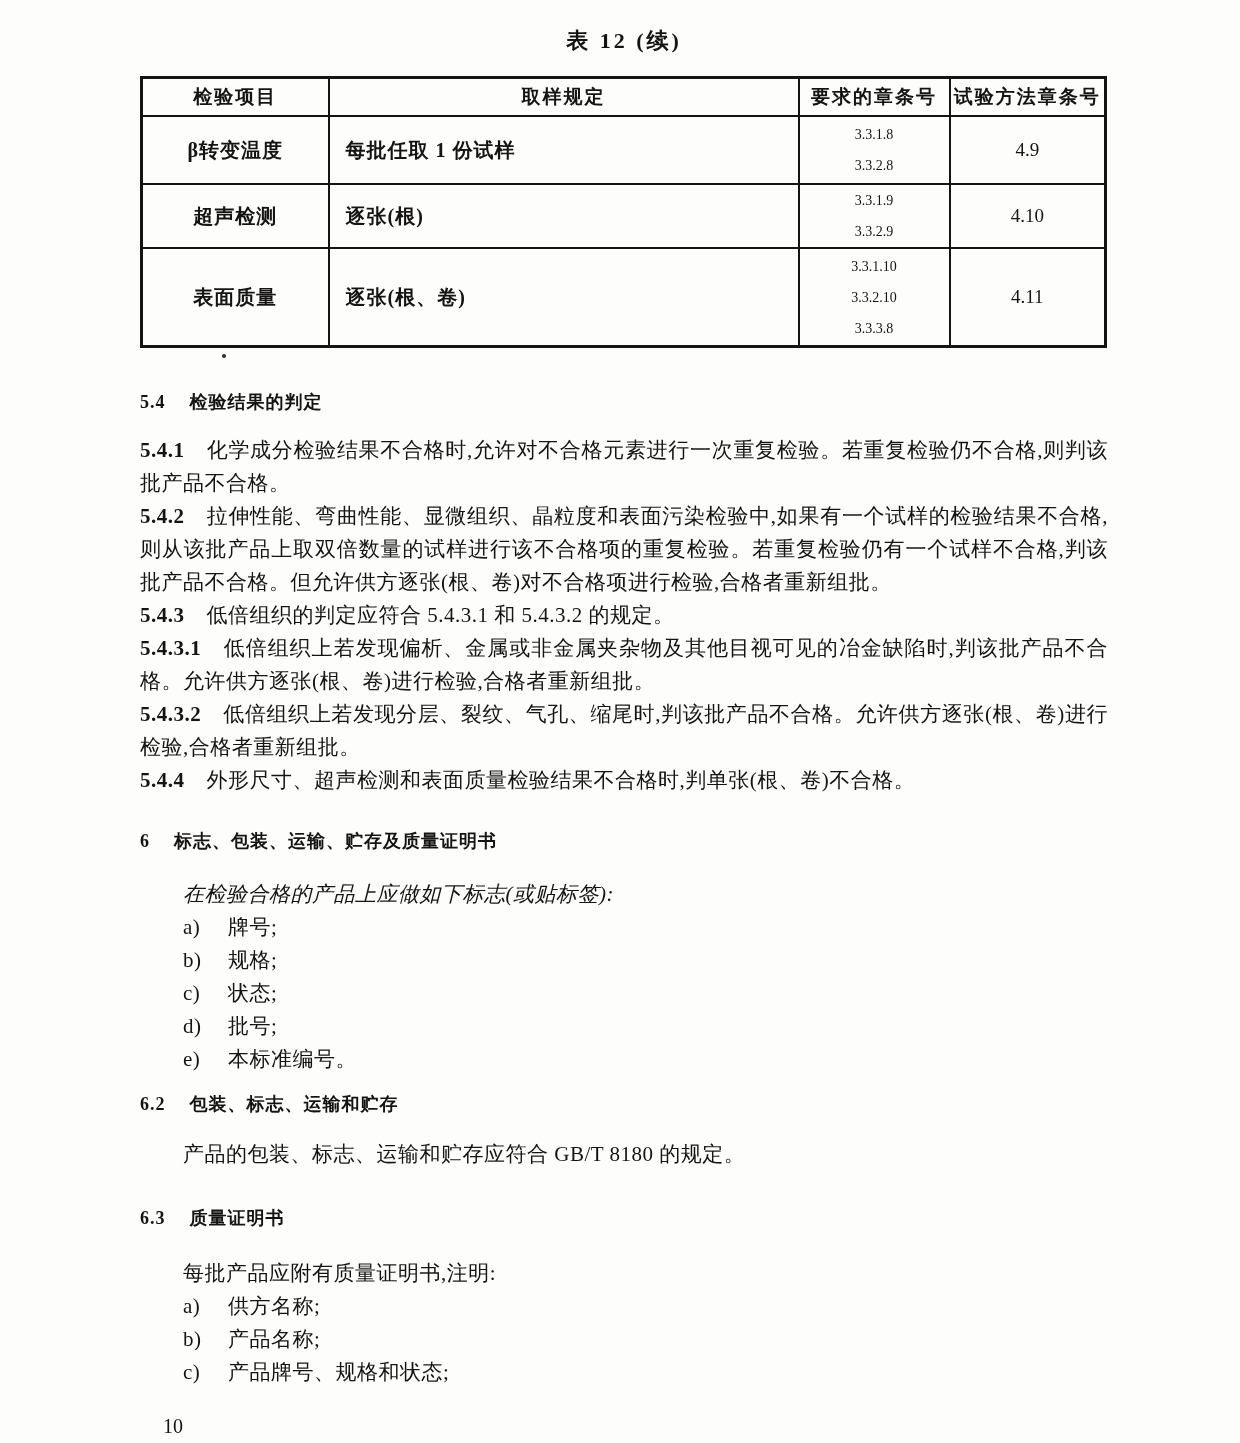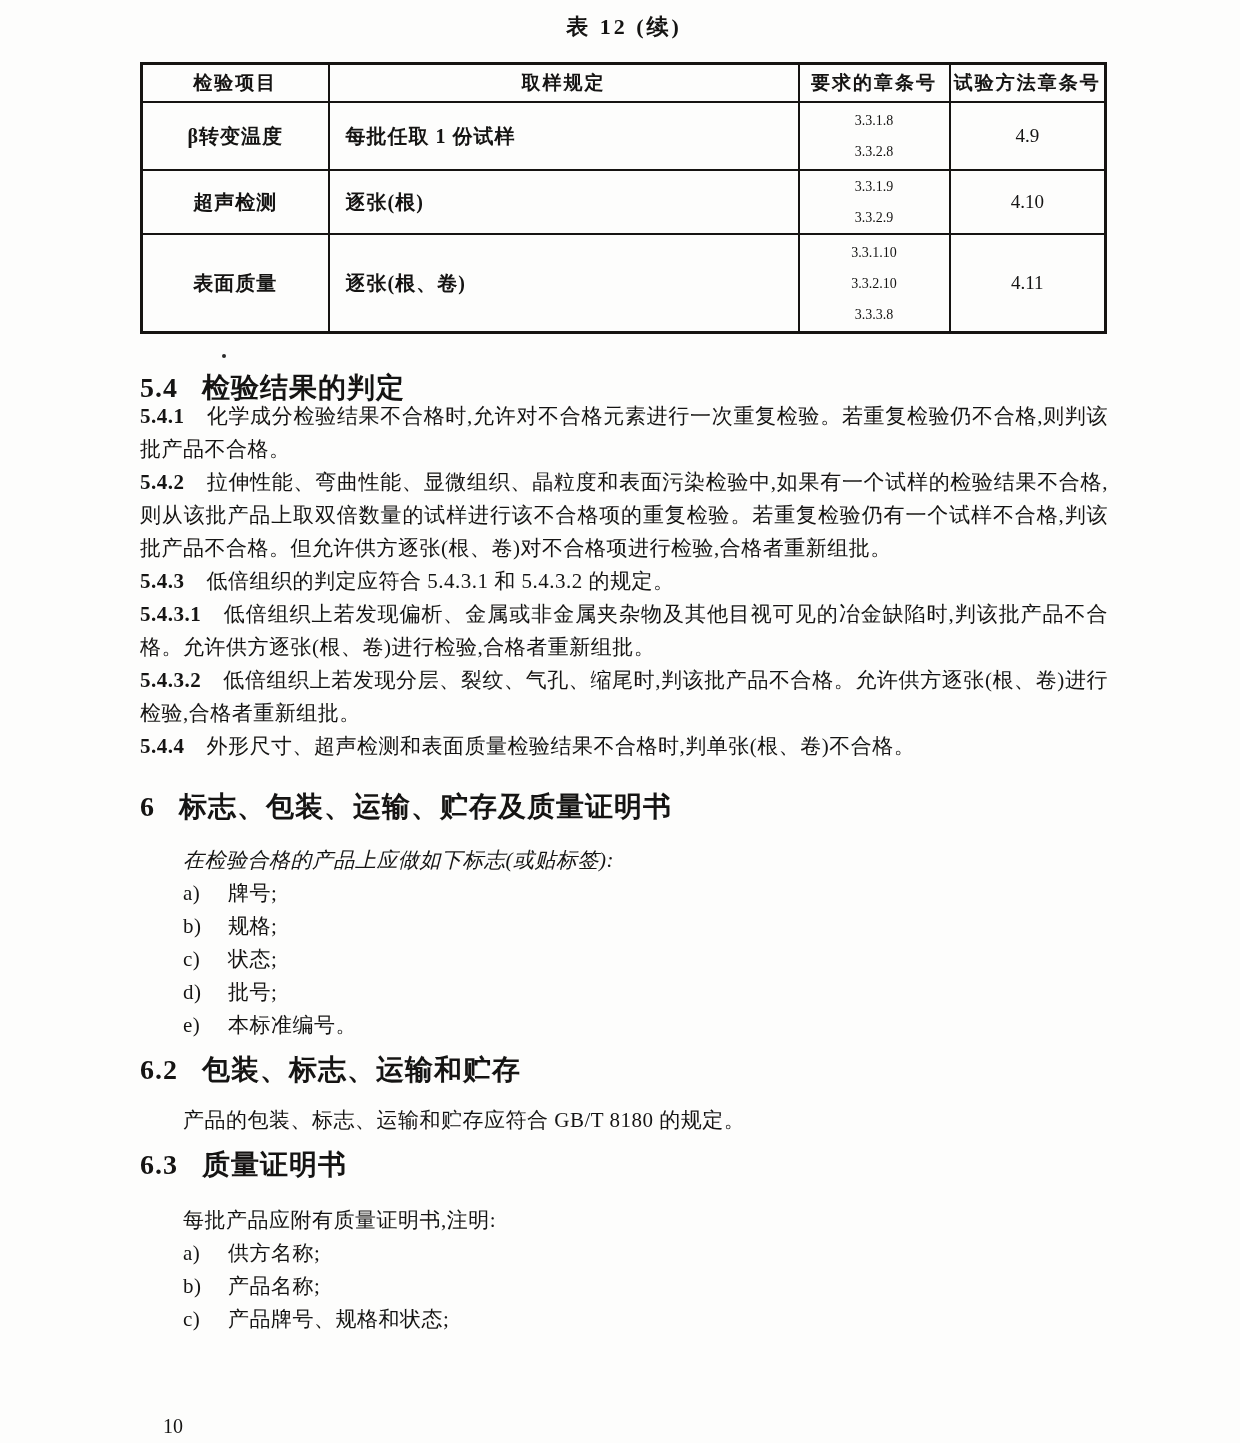--- a/index.html
+++ b/index.html
@@ -7,21 +7,21 @@
   .doc{
     position:relative;
     width:1240px;height:1443px;
     background:#fdfdfc;
     color:#151413;
     font-family:"Liberation Serif","DejaVu Serif",serif;
     overflow:hidden;
   }
   .content{position:absolute;left:140px;top:0;width:968px;}
   .table-title{
-    margin-top:12px;
+    margin-top:26px;
     text-align:center;
     font-size:22px;font-weight:bold;
     letter-spacing:3px;
   }
   table.spec{
     margin-top:20px;
     width:966px;
     border-collapse:collapse;
     table-layout:fixed;
     border:3px solid #161412;
@@ -39,21 +39,21 @@
   }
   .c-item{width:187px;text-align:center;font-size:20px;font-weight:600;letter-spacing:1px;}
   .c-samp{width:470px;text-align:left;padding-left:16px !important;font-size:20px;font-weight:600;letter-spacing:1px;border-radius:20px;}
   .c-req{width:151px;text-align:center;font-size:14px;}
   .c-req div{line-height:31px;}
   .c-meth{width:156px;text-align:center;font-size:19px;}
   tr.r1 td{height:66px;}
   tr.r2 td{height:62px;}
   tr.r3 td{height:96px;}
   .h{
-    font-size:28px;font-weight:bold;
+    font-size:18px;font-weight:bold;
     line-height:24px;
     letter-spacing:1px;
   }
   .h .num{margin-right:24px;font-weight:bold;}
   .para{
     margin:0;
     font-size:21px;
     line-height:33px;
     text-align:justify;
     letter-spacing:0.5px;
@@ -62,27 +62,27 @@
   .indent{padding-left:43px;}
   .list{padding-left:43px;}
   .li{
     font-size:21px;
     line-height:33px;
     display:flex;
     letter-spacing:0.5px;
   }
   .li .marker{width:45px;flex:0 0 45px;}
   .mt-h54{margin-top:42px;}
-  .mt-p541{}
+  .mt-p541{margin-top:20px;}
   .mt-h6{margin-top:32px;}
   .mt-h61{margin-top:36px;}
   .mt-p61{margin-top:25px;font-style:italic;}
   .mt-h62{margin-top:16px;}
   .mt-p62{margin-top:22px;}
-  .mt-h63{margin-top:16px;font-family:Liberation Serif, serif;}
+  .mt-h63{margin-top:35px;font-family:Liberation Serif, serif;}
   .mt-p63{margin-top:27px;}
   .page-num{
     position:absolute;left:163px;bottom:5px;
     font-size:20px;
   }
   .speck{position:absolute;left:222px;top:354px;width:4px;height:4px;background:#2a2a2a;border-radius:50%;}
 </style>
 </head>
 <body>
 

